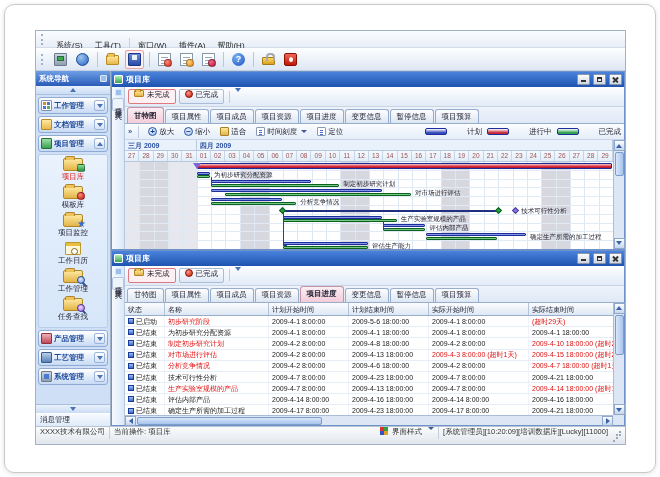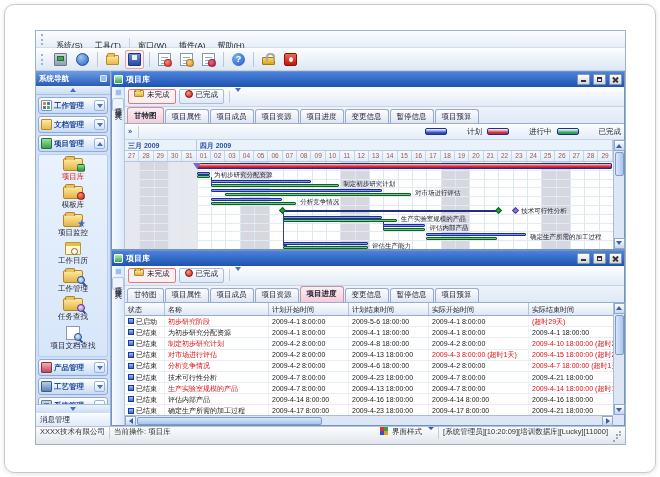--- a/index.html
+++ b/index.html
@@ -300,26 +300,20 @@
                 <span class="bdg bdg-mag"></span>
               </span>
               <span class="cap">工作管理</span>
             </div>
             <div class="sb-item">
               <span class="fold">
                 <span class="bdg bdg-mag purple"></span>
               </span>
               <span class="cap">任务查找</span>
             </div>
-            <div class="sb-item">
-              <span class="page-ico">
-                <span class="bdg bdg-mag"></span>
-              </span>
-              <span class="cap">项目文档查找</span>
-            </div>
           </div>
           <div class="sb-sec">
             <span class="si si-product-box"></span>
             <span class="lbl">产品管理</span>
             <span class="chev">
               <span class="tri-down"></span>
             </span>
           </div>
           <div class="sb-sec">
             <span class="si si-process-gear"></span>
@@ -378,20 +372,43 @@
                 <span class="tab">项目成员</span>
                 <span class="tab">项目资源</span>
                 <span class="tab">项目进度</span>
                 <span class="tab">变更信息</span>
                 <span class="tab">暂停信息</span>
                 <span class="tab">项目预算</span>
               </div>
             <div class="gtoolbar">
               <span style="color:#3a5a98;font-weight:bold;">»</span>
               <span class="wt-sep"></span>
+              <span id="gbtns" style="display:flex;align-items:center;gap:4px;">
+                  <span class="gbtn">
+                    <span class="gi gi-plus"></span>
+                    <span>放大</span>
+                  </span>
+                  <span class="gbtn">
+                    <span class="gi gi-minus"></span>
+                    <span>缩小</span>
+                  </span>
+                  <span class="gbtn">
+                    <span class="gi gi-fit"></span>
+                    <span>适合</span>
+                  </span>
+                  <span class="gbtn">
+                    <span class="gi gi-page"></span>
+                    <span>时间刻度</span>
+                    <span class="dd-arrow"></span>
+                  </span>
+                  <span class="gbtn">
+                    <span class="gi gi-page"></span>
+                    <span>定位</span>
+                  </span>
+                </span>
               <span class="legend" id="gLegend">
                   <span class="leg">
                     <span class="chip" style="background: linear-gradient(rgb(255, 255, 255), rgb(52, 72, 184) 75%);"></span>
                     <span>计划</span>
                   </span>
                   <span class="leg">
                     <span class="chip" style="background: linear-gradient(rgb(255, 255, 255), rgb(200, 40, 56) 75%);"></span>
                     <span>进行中</span>
                   </span>
                   <span class="leg">

